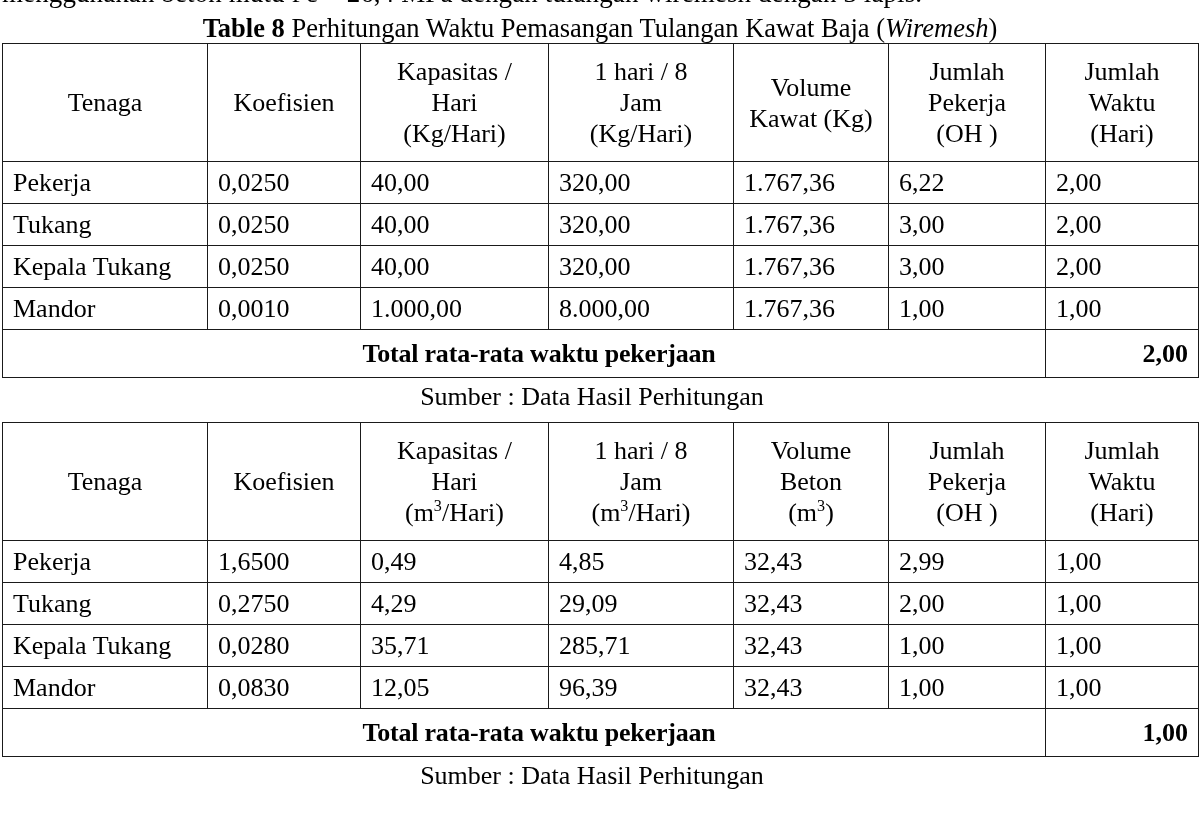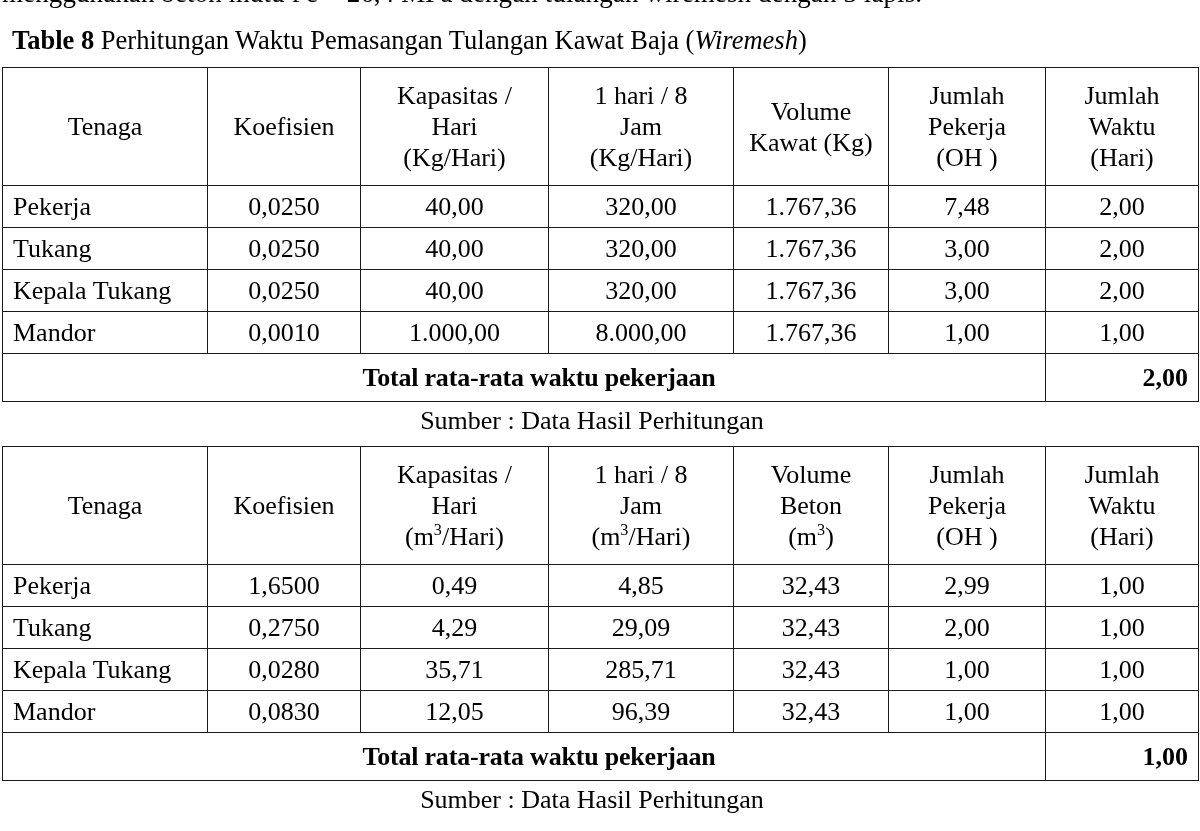--- a/index.html
+++ b/index.html
@@ -35,23 +35,24 @@
     position: absolute;
     left: 2px;
     top: -22px;
     font-size: 27px;
     line-height: 30px;
     white-space: nowrap;
     letter-spacing: 0.1px;
   }
 
   .caption {
+    text-align: center;
     font-size: 26.5px;
     line-height: 30px;
-    margin: 12px;
+    margin: 0;
     padding: 0;
   }
   .caption .lbl { font-weight: bold; }
   .caption .it { font-style: italic; }
 
   table.doc-table {
     border-collapse: collapse;
     width: 1196px;
     margin-left: 2px;
     table-layout: fixed;
@@ -71,21 +72,21 @@
   }
   .c0 { width: 205px; }
   .c1 { width: 153px; }
   .c2 { width: 188px; }
   .c3 { width: 185px; }
   .c4 { width: 155px; }
   .c5 { width: 157px; }
   .c6 { width: 153px; }
 
   td.name-cell { text-align: left; padding-left: 12px; }
-  td.num-cell  { text-align: center; padding-right: 12px; }
+  td.num-cell  { text-align: left; padding-right: 12px; }
 
   tr.head-row th { height: 118px; padding-top: 4px; padding-bottom: 4px; }
   tr.data-row td { height: 42px; }
   tr.total-row td { height: 48px; font-weight: bold; padding-left: 40px; }
   td.total-label { text-align: center; font-weight: bold; letter-spacing: -0.2px; }
   td.total-value { text-align: right; font-weight: bold; padding-right: 12px; }
 
   .source {
     text-align: center;
     font-size: 26px;
@@ -156,21 +157,21 @@
         </th>
       </tr>
     </thead>
     <tbody>
       <tr class="data-row">
         <td class="name-cell">Pekerja</td>
         <td class="num-cell">0,0250</td>
         <td class="num-cell">40,00</td>
         <td class="num-cell">320,00</td>
         <td class="num-cell">1.767,36</td>
-        <td class="num-cell">7,48</td>
+        <td class="num-cell">6,22</td>
         <td class="num-cell">2,00</td>
       </tr>
       <tr class="data-row">
         <td class="name-cell">Tukang</td>
         <td class="num-cell">0,0250</td>
         <td class="num-cell">40,00</td>
         <td class="num-cell">320,00</td>
         <td class="num-cell">1.767,36</td>
         <td class="num-cell">3,00</td>
         <td class="num-cell">2,00</td>

